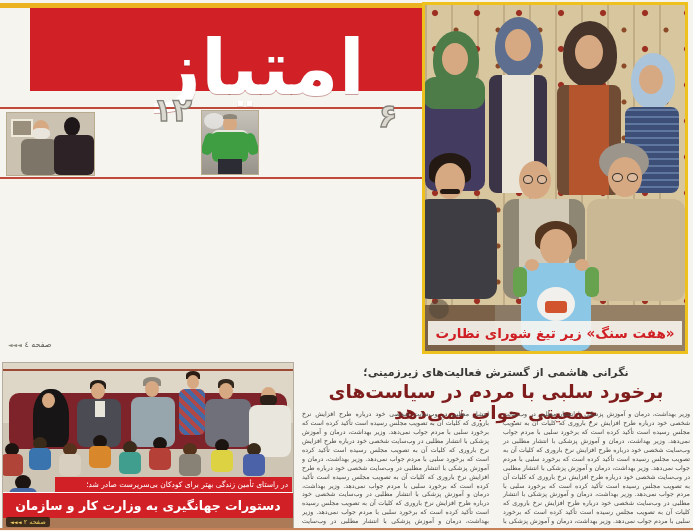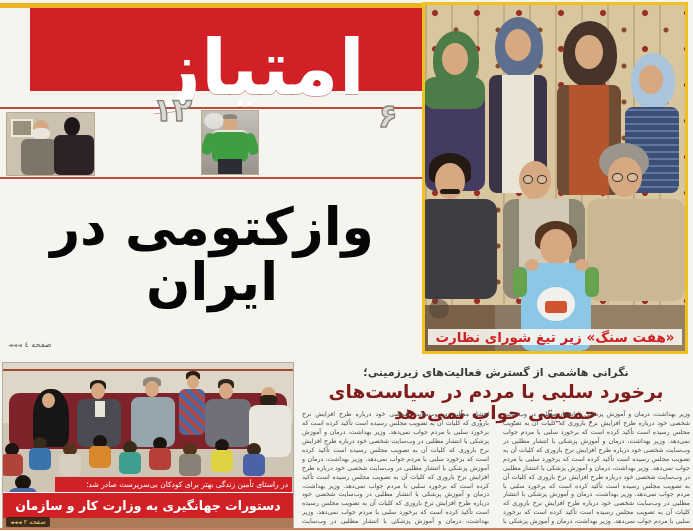--- a/index.html
+++ b/index.html
@@ -30,21 +30,21 @@
   
   .lead-photo{left:422px;top:2px;width:266px;height:352px;border:3px solid #eec11f;box-sizing:border-box;
       background-color:#d8c69e;
       background-image:
         radial-gradient(circle at 10px 8px, #9c2f22 2.5px, transparent 3.6px),
         radial-gradient(circle at 31px 25px, #8a4a28 2px, transparent 3px),
         repeating-linear-gradient(90deg, rgba(90,60,30,.18) 0 2px, transparent 2px 26px);
       background-size:42px 36px,42px 36px,auto;overflow:hidden;}
   .face{background:#d7a982;border-radius:50%;}
   .glass{border:1.5px solid #35302a;border-radius:50%;background:rgba(240,240,240,.25);box-sizing:border-box;}
-  .lead-caption{left:3px;right:3px;bottom:6px;height:16px;background:rgba(250,248,242,.88);
+  .lead-caption{left:3px;right:3px;bottom:6px;height:24px;background:rgba(250,248,242,.88);
       display:flex;align-items:center;justify-content:center;font-size:13.5px;font-weight:bold;color:#d01f24;}
   .watermark{left:4px;bottom:32px;width:20px;height:20px;border-radius:50%;background:rgba(80,70,58,.55);}
   
   .bl-photo{left:2px;top:362px;width:292px;height:167px;border:1px solid #b4ac9e;box-sizing:border-box;
             background:#cfc5b4;overflow:hidden;}
   .ol-kicker{left:52px;right:1px;top:114px;height:15px;background:#d22027;color:#fff;font-size:7.5px;
              display:flex;align-items:center;justify-content:flex-start;padding:0 4px;box-sizing:border-box;}
   .ol-head{left:0;right:0;top:129px;height:25px;background:#d22027;border-top:1px solid #fff;
            color:#fff;font-weight:bold;font-size:12.5px;text-align:center;line-height:25px;}
   .badge{left:3px;top:154px;background:rgba(42,30,18,.85);color:#f0d060;font-size:6.5px;
@@ -82,21 +82,20 @@
     <div class="abs face" style="left:21px;top:5px;width:14px;height:16px;"></div>
     <div class="abs" style="left:21px;top:3px;width:14px;height:5px;background:#8e887a;border-radius:50% 50% 0 0;"></div>
     <div class="abs" style="left:10px;top:19px;width:36px;height:30px;background:#3f9e42;border-radius:6px;border-top:2px solid #e8e8e0;"></div>
     <div class="abs" style="left:1px;top:22px;width:11px;height:22px;background:#3f9e42;transform:rotate(18deg);border-radius:5px;"></div>
     <div class="abs" style="left:44px;top:22px;width:11px;height:22px;background:#3f9e42;transform:rotate(-18deg);border-radius:5px;"></div>
     <div class="abs" style="left:16px;top:48px;width:24px;height:15px;background:#2c2c34;"></div>
   </div>
   <div class="abs outline-num" style="left:378px;top:100px;font-size:32px;">۶</div>
   <div class="abs rule" style="left:0;top:177px;width:424px;"></div>
 
-  <div class="abs head-big rtl" style="top:200px;">وازکتومی در ایران</div>
   <div class="abs pageref rtl" style="left:8px;top:340px;">
     <span>صفحه ٤</span>
     <span class="arrows">◄◄◄</span>
   </div>
 
   <div class="abs lead-photo">
 
     <div class="abs" style="left:8px;top:26px;width:46px;height:58px;background:#4d7c49;border-radius:50% 50% 45% 45%;"></div>
     <div class="abs face" style="left:17px;top:38px;width:26px;height:32px;"></div>
     <div class="abs" style="left:0;top:78px;width:60px;height:108px;background:#433c60;border-radius:10px;"></div>

